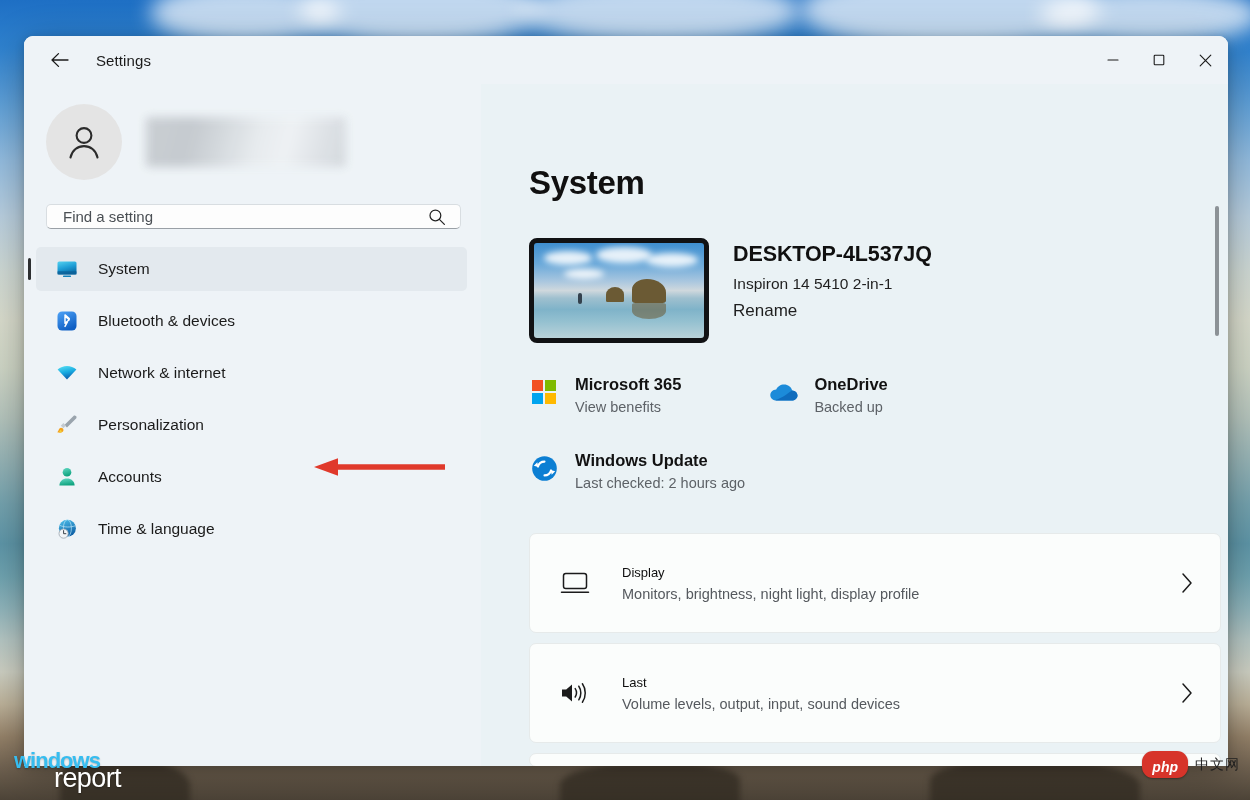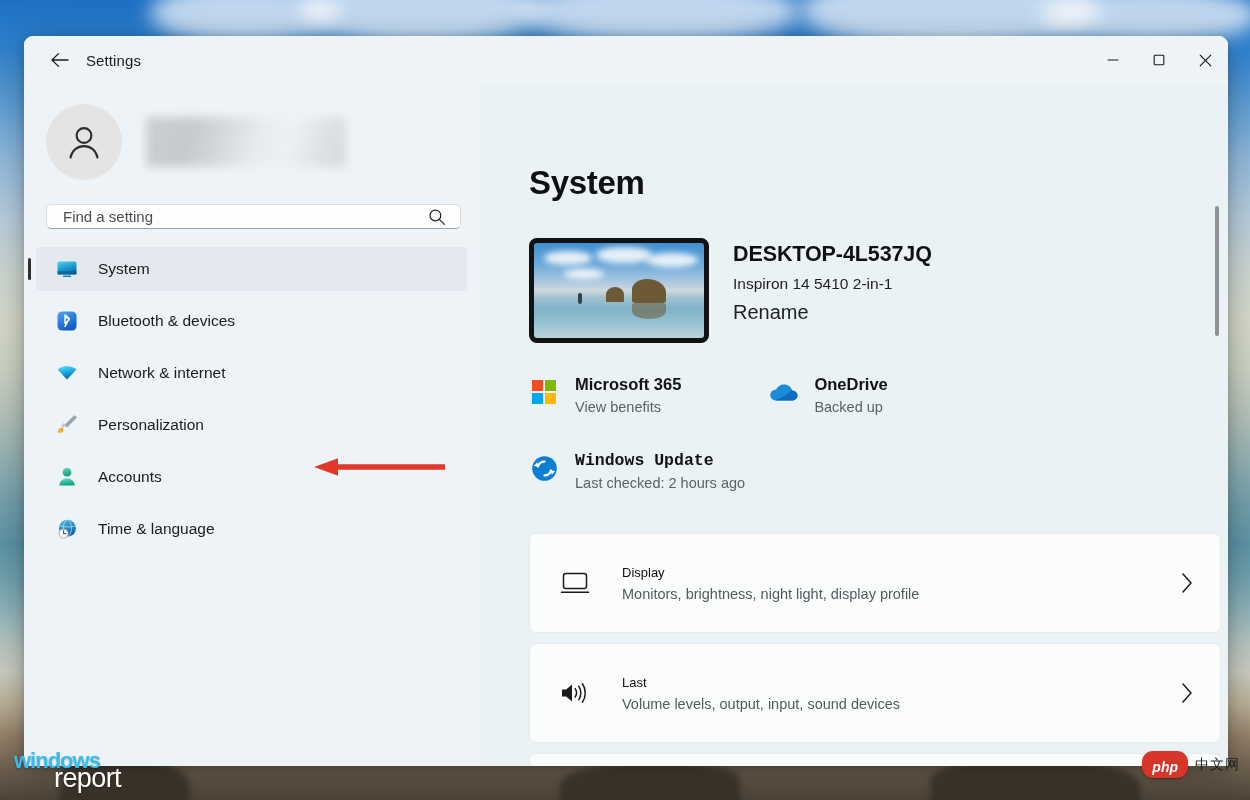--- a/index.html
+++ b/index.html
@@ -81,21 +81,21 @@
     position: relative;
   }
   #back-button {
     width: 34px; height: 32px;
     margin-left: 18px;
     display: flex; align-items: center; justify-content: center;
     border-radius: 4px;
     cursor: pointer;
   }
   #app-title {
-    margin-left: 10px;
+    margin-left: 20px;
     font-size: 15px;
     color: #1b1b1b;
     letter-spacing: 0.1px;
   }
   #window-controls {
     position: absolute;
     right: 0; top: 0;
     display: flex;
     height: 48px;
   }
@@ -282,21 +282,21 @@
     font-weight: bold;
     color: #101010;
     letter-spacing: -0.1px;
   }
   #device-model {
     font-size: 15.5px;
     color: #1f1f1f;
     margin-top: 8px;
   }
   #device-rename {
-    font-size: 20px;
+    font-size: 17px;
     color: #1f1f1f;
     margin-top: 8px;
     cursor: pointer;
   }
 
   
   #quick-row {
     display: flex;
     margin-top: 32px;
   }
@@ -658,21 +658,21 @@
           <span class="quick-icon">
             <svg width="27" height="27" viewBox="0 0 27 27">
               <circle cx="13.5" cy="13.5" r="12.3" fill="#0c7fd3"></circle>
               <path d="M13.5 6.6A6.9 6.9 0 0 0 6.9 11.6" stroke="#fff" stroke-width="2.1" fill="none" stroke-linecap="round"></path>
               <path d="M13.5 20.4a6.9 6.9 0 0 0 6.6-5" stroke="#fff" stroke-width="2.1" fill="none" stroke-linecap="round"></path>
               <path d="M6.3 7.3l1.1 4.6-4.6-1.1z" fill="#fff"></path>
               <path d="M20.7 19.7l-1.1-4.6 4.6 1.1z" fill="#fff"></path>
             </svg>
           </span>
           <span>
-            <span class="quick-title" style="display:block;font-family:Liberation Mono, monospace;">Windows Update</span>
+            <span class="quick-title" style="display:block;">Windows Update</span>
             <span class="quick-sub" style="display:block;">Last checked: 2 hours ago</span>
           </span>
         </div>
 
         <div id="cards">
 
           <div class="card">
             <span class="card-icon">
               <svg width="30" height="28" viewBox="0 0 30 28">
                 <rect x="3.5" y="4.5" width="23" height="15" rx="2.3" stroke="#1b1b1b" stroke-width="1.5" fill="none"></rect>

